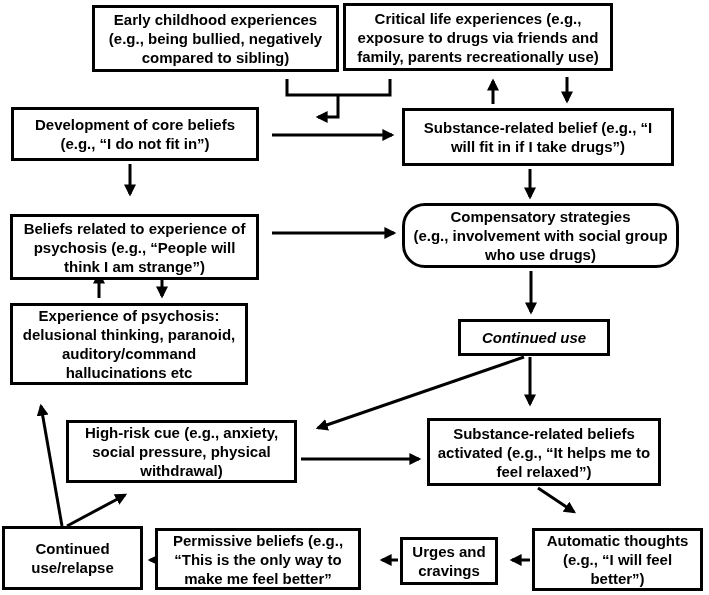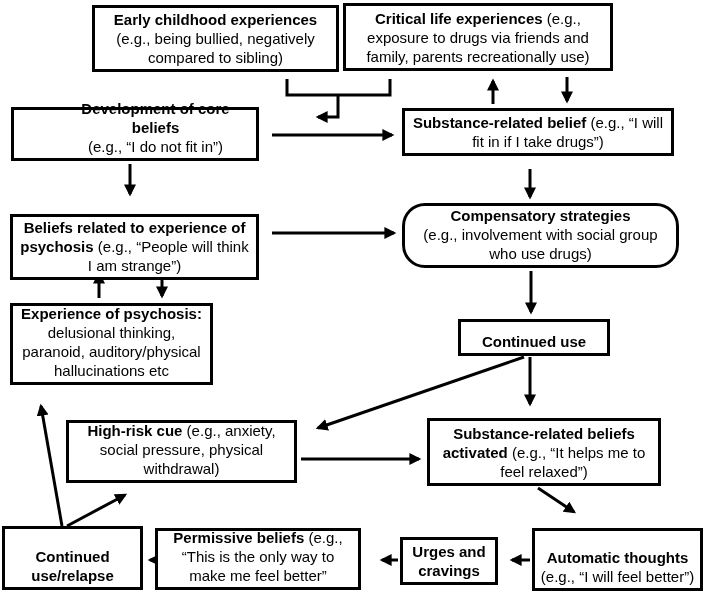--- a/index.html
+++ b/index.html
@@ -13,38 +13,38 @@
   }
   .wires{position:absolute;left:0;top:0;width:709px;height:595px;}
   .node{
     position:absolute;
     box-sizing:border-box;
     border:3px solid #000;
     background:#fff;
     display:flex;
     flex-direction:column;
     align-items:center;
-    justify-content:flex-end;
+    justify-content:center;
     text-align:center;
     font-size:15px;
     line-height:19px;
     padding:2px 5px;
   }
   .node .t{font-weight:bold;}
   .node .t.block{display:block;width:100%;}
-  .node .e{font-weight:normal;margin-top:8px;}
+  .node .e{font-weight:bold;margin-top:8px;}
   
   #n-early            {left:92px;  top:5px;   width:247px; height:67px;}
   #n-critical         {left:343px; top:3px;   width:270px; height:68px;}
-  #n-development      {left:11px;  top:107px; width:248px; height:54px;padding-left:46px;}
-  #n-substance-belief {left:402px; top:108px; width:272px; height:48px;}
+  #n-development      {left:11px;  top:107px; width:248px; height:54px;}
+  #n-substance-belief {left:402px; top:108px; width:272px; height:58px;}
   #n-beliefs-psychosis{left:10px;  top:214px; width:249px; height:66px;}
   #n-compensatory     {left:402px; top:203px; width:277px; height:65px;border-radius:23px;}
-  #n-experience       {left:10px;  top:303px; width:203px; height:82px;}
-  #n-continued-use    {left:458px; top:319px; width:152px; height:37px;}
+  #n-experience       {left:10px;  top:303px; width:238px; height:82px;}
+  #n-continued-use    {left:458px; top:319px; width:152px; height:37px;font-style:italic;}
   #n-high-risk        {left:66px;  top:420px; width:231px; height:63px;}
   #n-srb-activated    {left:427px; top:418px; width:234px; height:68px;}
   #n-continued-relapse{left:2px;   top:526px; width:141px; height:64px;}
   #n-permissive       {left:155px; top:528px; width:206px; height:62px;}
   #n-urges            {left:400px; top:537px; width:98px; height:48px;}
   #n-automatic        {left:532px; top:528px; width:171px; height:63px;}
 </style>
 </head>
 <body>
 
@@ -98,21 +98,21 @@
 
   <div class="node" id="n-beliefs-psychosis">
     <div><span class="t">Beliefs related to experience of psychosis</span><span class="e"> (e.g., “People will think I am strange”)</span></div>
   </div>
 
   <div class="node" id="n-compensatory">
     <div><span class="t block">Compensatory strategies</span><span class="e">(e.g., involvement with social group who use drugs)</span></div>
   </div>
 
   <div class="node" id="n-experience">
-    <div><span class="t block">Experience of psychosis:</span><span class="e">delusional thinking, paranoid, auditory/physical hallucinations etc</span></div>
+    <div><span class="t block">Experience of psychosis:</span><span class="e">delusional thinking, paranoid, auditory/command hallucinations etc</span></div>
   </div>
 
   <div class="node" id="n-continued-use">
     <div><span class="t">Continued use</span></div>
   </div>
 
   <div class="node" id="n-high-risk">
     <div><span class="t">High-risk cue</span><span class="e"> (e.g., anxiety, social pressure, physical withdrawal)</span></div>
   </div>
 

